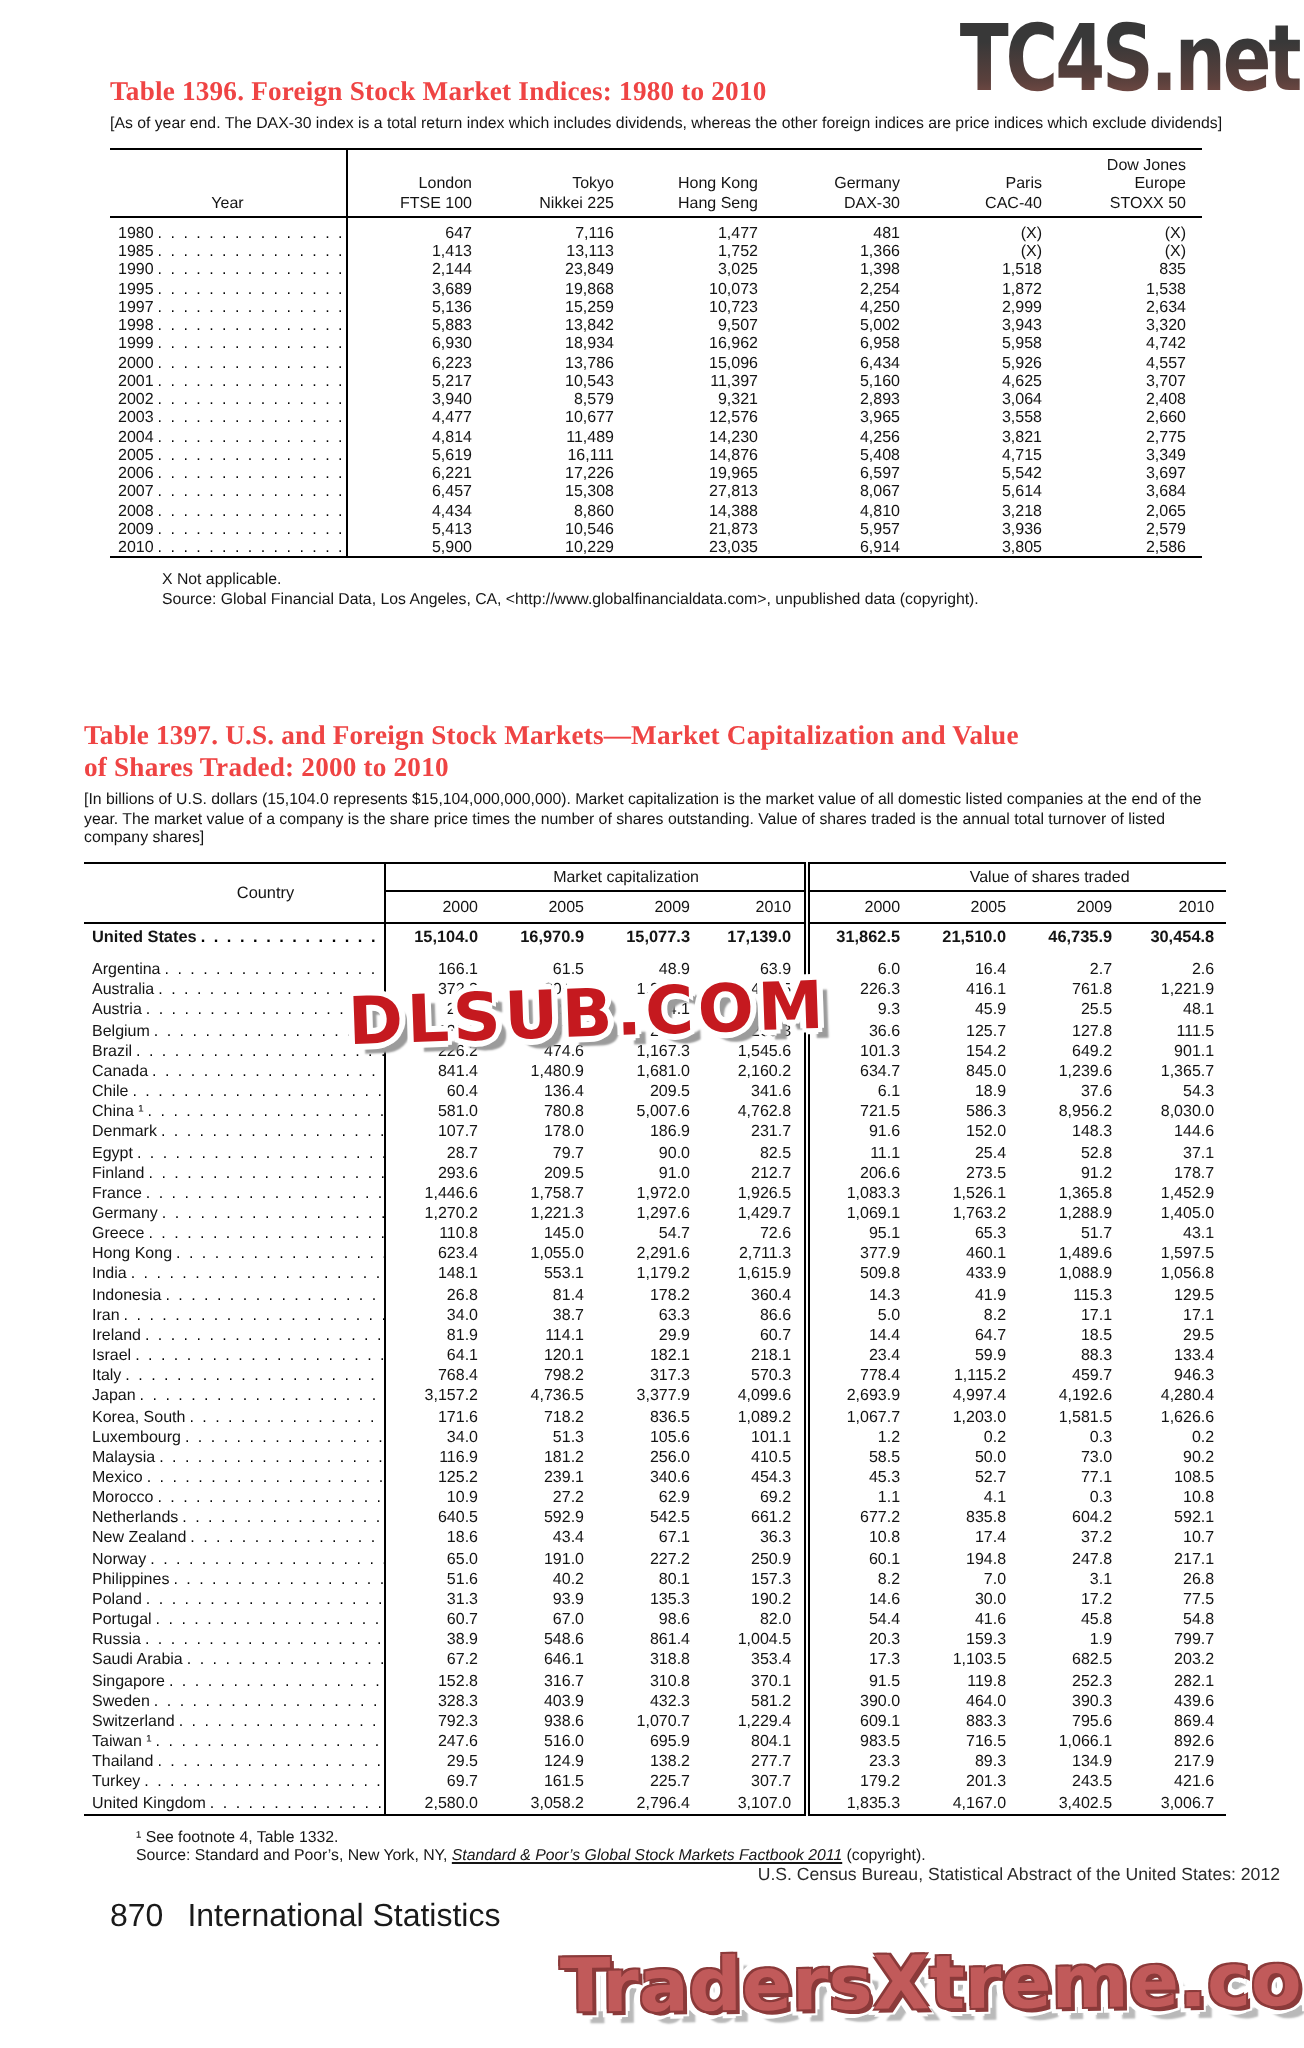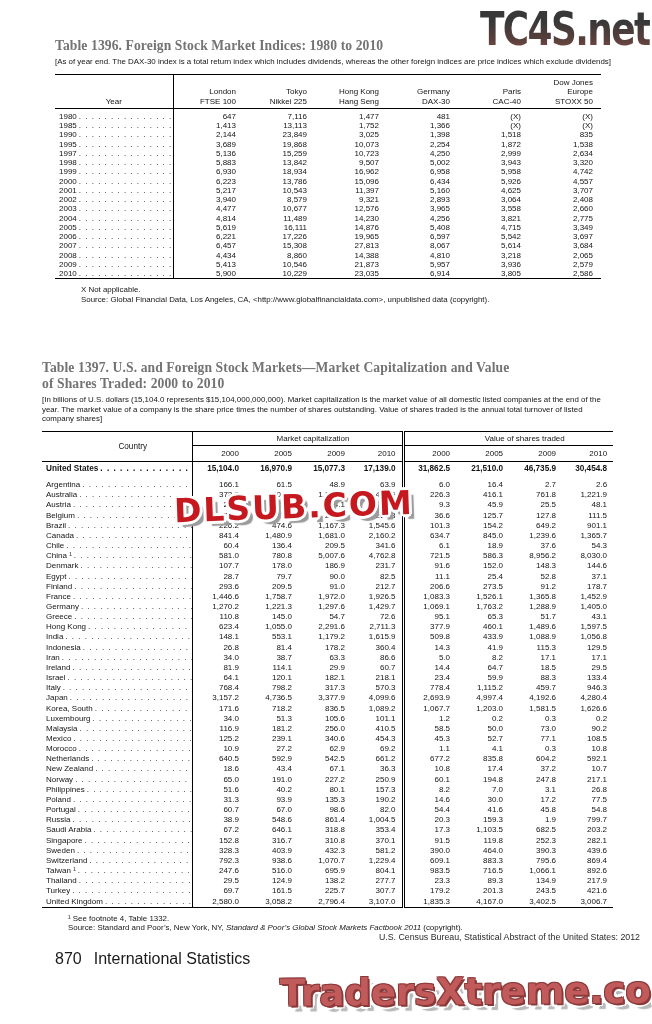--- a/index.html
+++ b/index.html
@@ -5,21 +5,21 @@
   html,body{margin:0;padding:0;background:#e8e8e8;}
   .page{position:relative;width:652px;height:1024px;background:#ffffff;overflow:hidden;
         font-family:"Liberation Sans",sans-serif;color:#141414;}
 
   
   .sec{position:absolute;}
   #sec1{top:38px;left:55px;width:558px;}
   #sec2{top:360px;left:42px;width:572px;}
 
   .tbl-title{font-family:"Liberation Serif",serif;font-weight:bold;font-size:13.6px;
-             line-height:16px;color:#737373;letter-spacing:.1px;}
+             line-height:16px;color:#ef4444;letter-spacing:.1px;}
   .headnote{font-size:7.9px;line-height:9.7px;margin-top:3px;color:#151515;width:556px;}
 
   
   table{border-collapse:collapse;table-layout:fixed;margin-top:7px;}
   #t96{width:546px;border-top:1.6px solid #000;border-bottom:1.4px solid #000;}
   #t97{width:571px;border-top:1.6px solid #000;border-bottom:1.4px solid #000;}
   th,td{padding:0;font-weight:normal;}
   #t96 th{font-size:8px;line-height:9.4px;vertical-align:bottom;text-align:right;
           padding:3px 8px 2px 0;border-bottom:1px solid #000;}
   #t96 th.year-h{text-align:center;padding-right:0;}
@@ -42,21 +42,21 @@
 
   td.lbl{overflow:hidden;}
   .lblwrap{display:flex;align-items:baseline;overflow:hidden;}
   .lblwrap .txt{white-space:nowrap;}
   .dots{flex:1;overflow:hidden;white-space:nowrap;color:#000;}
   .dots::after{content:". . . . . . . . . . . . . . . . . . . . . . . . . . . . . . . . . . . . . . . .";letter-spacing:1px;padding-left:2px;}
   #t96 td.lbl{padding-left:4px;margin-top:39px;}
   #t97 td.lbl{padding-left:4px;}
 
   .footnotes{margin-top:6px;margin-left:26px;font-size:7.9px;line-height:9.8px;color:#151515;}
-  .footnotes .it{font-style:italic;}
+  .footnotes .it{font-style:italic;text-decoration:underline;}
 
   
   #page-footer-left{position:absolute;left:55px;top:950px;font-size:16px;color:#1a1a1a;}
   #page-footer-left .num{margin-right:12px;}
   #census-line{position:absolute;right:12px;top:932px;font-size:8.8px;color:#2a2a2a;}
 
   
   .wm{position:absolute;font-family:"DejaVu Sans",sans-serif;font-weight:bold;white-space:nowrap;}
   #wm-tc4s{top:2px;right:2px;font-size:46px;letter-spacing:-2px;transform:scaleX(.78);
            transform-origin:top right;

